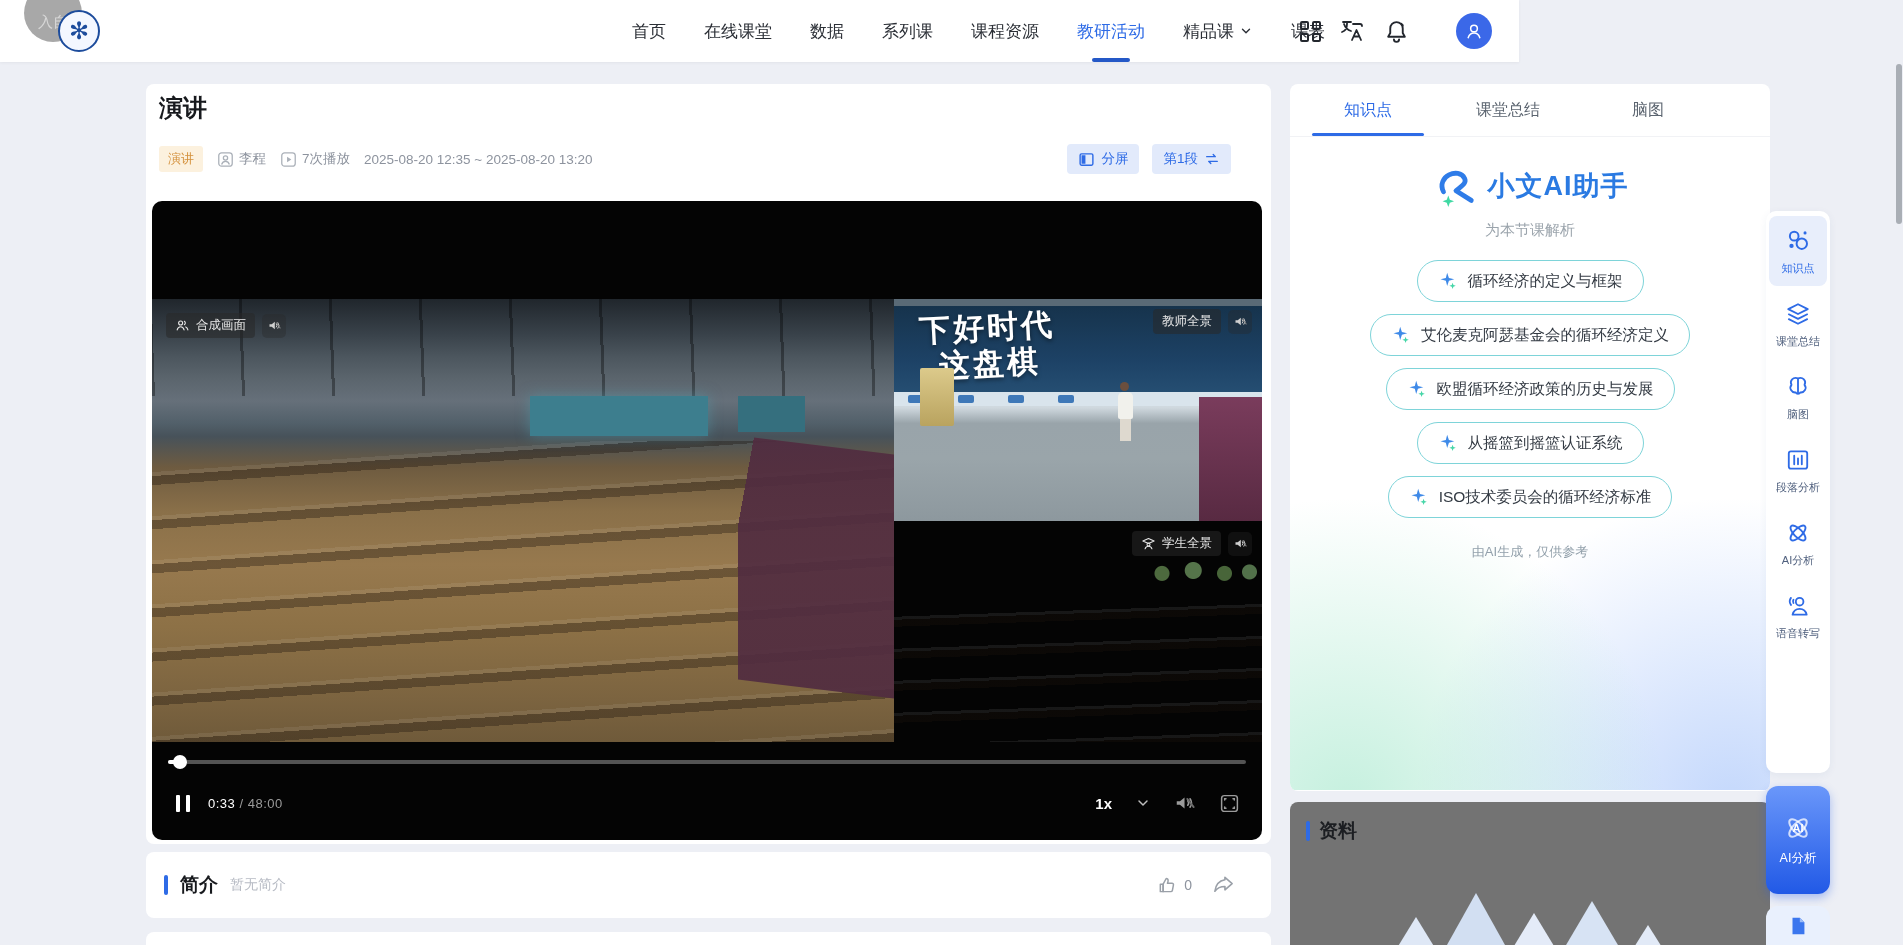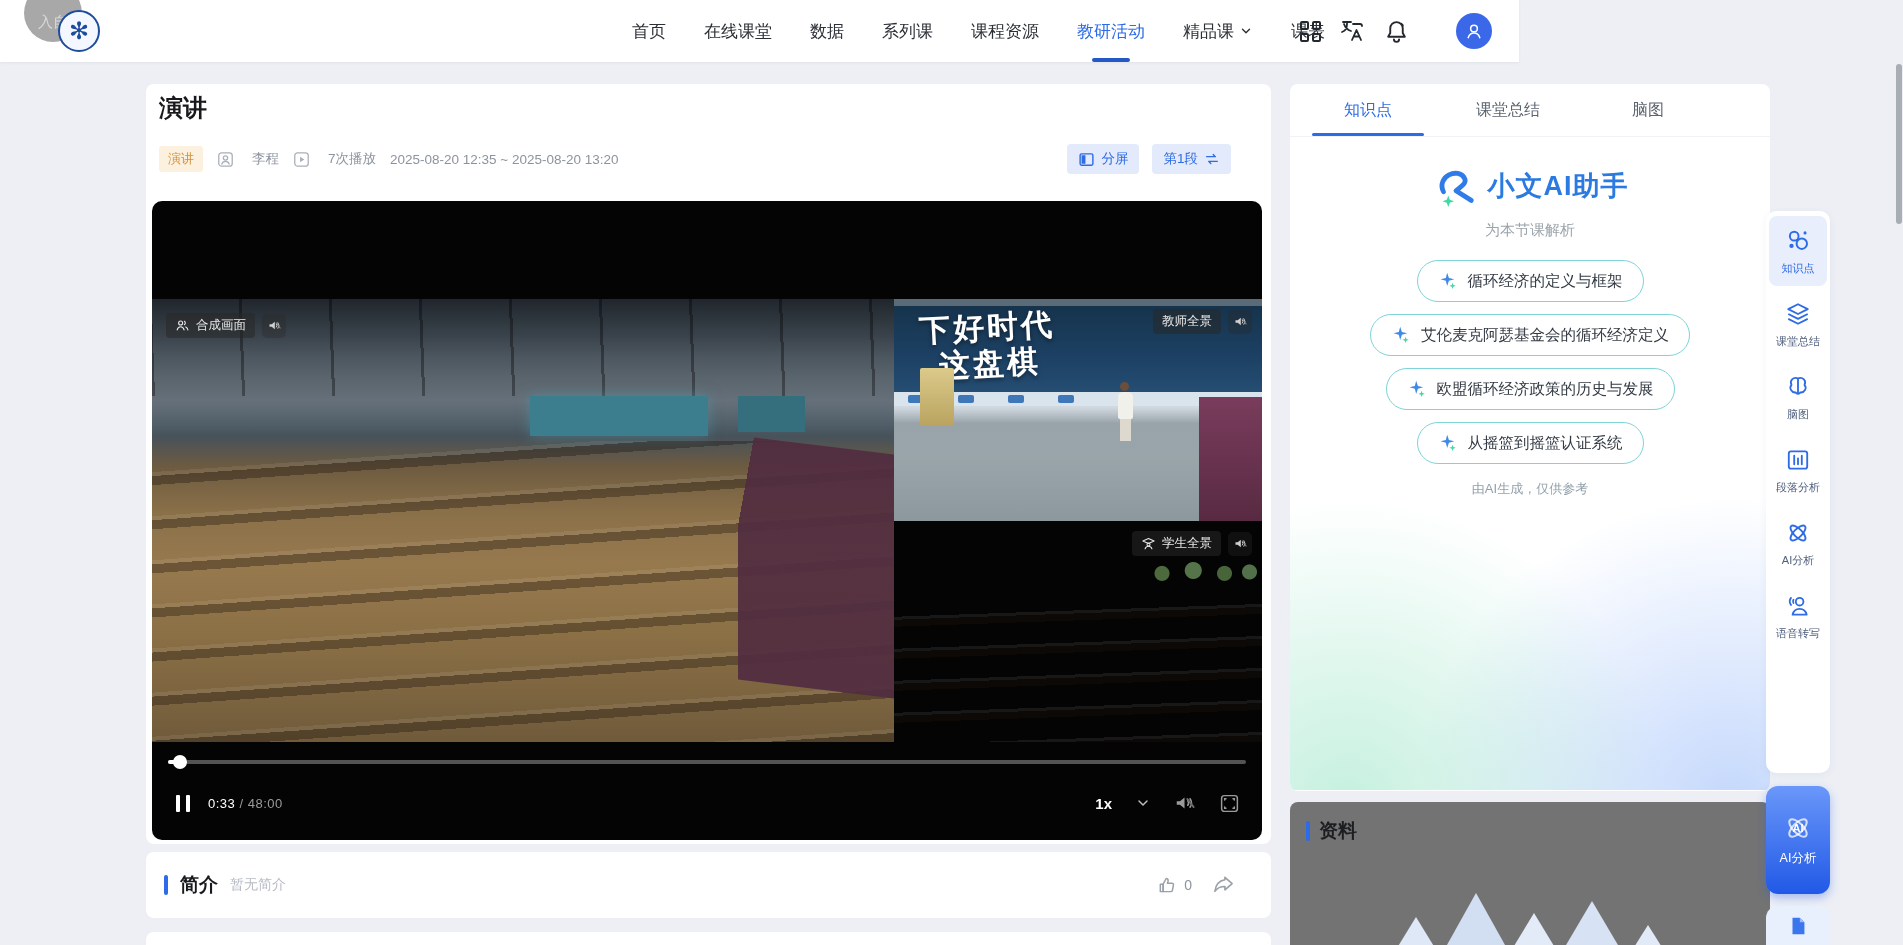--- a/index.html
+++ b/index.html
@@ -21,21 +21,21 @@
   .grid-icon { display:grid; grid-template-columns:9px 9px; grid-template-rows:9px 9px; gap:3px; }
   .grid-icon i { border:2px solid #23272e; border-radius:2px; }
   .avatar { width:36px; height:36px; border-radius:50%; background:#3b68e8; display:flex; align-items:center; justify-content:center; margin-left:30px; cursor:pointer; }
   .scrollbar-thumb { position:absolute; right:1px; top:64px; width:6px; height:160px; border-radius:3px; background:#a9aeb5; z-index:40; }
 
   
   .main-card { position:absolute; left:146px; top:84px; width:1125px; height:760px; background:#fff; border-radius:8px; }
   .lesson-title { position:absolute; left:13px; top:8px; font-size:24px; font-weight:bold; color:#17191d; }
   .meta-row { position:absolute; left:13px; top:62px; display:flex; align-items:center; gap:14px; font-size:13.5px; color:#8d939e; }
   .tag { background:#fcf1de; color:#d4913c; font-size:13px; padding:4px 9px; border-radius:3px; }
-  .meta-item { display:flex; align-items:center; gap:18px; }
+  .meta-item { display:flex; align-items:center; gap:5px; }
   .hdr-btns { position:absolute; right:40px; top:60px; display:flex; gap:13px; }
   .pill-btn { height:30px; background:#e2eafb; border-radius:4px; color:#2e6be6; font-size:13.5px; display:flex; align-items:center; gap:6px; padding:0 11px; cursor:pointer; }
 
   
   .video { position:absolute; left:6px; top:117px; width:1110px; height:639px; background:#040404; border-radius:10px; overflow:hidden; }
   .v-content { position:absolute; left:0; top:98px; width:1110px; height:443px; display:flex; }
   .scene { position:relative; overflow:hidden; }
   .scene-composite { width:820px; height:443px;
     background:
       linear-gradient(180deg,#20262c 0%,#39424a 8%,#4c565e 13%,#5b656d 18%,#66707a 23%,#52606a 28%,#47525a 31%,#6e5b40 38%,#8a7049 48%,#97794e 60%,#8d7146 74%,#7c6440 90%,#6f5a3a 100%); }
@@ -99,21 +99,21 @@
   .ai-body { position:relative; height:653px; padding-top:26px;
     background:
       radial-gradient(120% 85% at 12% 102%, rgba(140,225,190,.5), transparent 55%),
       radial-gradient(120% 85% at 92% 102%, rgba(148,184,250,.55), transparent 55%),
       #fff; }
   .ai-logo-row { display:flex; align-items:center; justify-content:center; gap:10px; }
   .ai-name { font-size:27px; font-weight:bold; color:#2a7ae2; letter-spacing:1px; }
   .ai-sub { text-align:center; color:#9ba4ac; font-size:15px; margin-top:12px; }
   .kp-list { margin-top:20px; display:flex; flex-direction:column; align-items:center; gap:12px; }
   .kp-pill { display:inline-flex; align-items:center; gap:10px; height:42px; padding:0 20px; border:1px solid #7ed4d9; border-radius:21px; background:rgba(255,255,255,.92); font-size:15.5px; color:#333a43; cursor:pointer; white-space:nowrap; }
-  .ai-disclaimer { text-align:center; margin-top:16px; color:#92a0ab; font-size:13px; }
+  .ai-disclaimer { text-align:center; margin-top:25px; color:#92a0ab; font-size:13px; }
 
   
   .materials-card { position:absolute; left:1290px; top:802px; width:480px; height:143px; background:#737373; border-radius:8px 8px 0 0; overflow:hidden; }
   .mat-head { display:flex; align-items:center; gap:9px; padding:16px 0 0 16px; }
   .mat-title { font-size:19px; font-weight:bold; color:#1c1e22; }
   .mountains { position:absolute; left:50%; transform:translateX(-50%); bottom:-34px; display:flex; align-items:flex-end; }
   .mt { width:0; height:0; border-style:solid; border-color:transparent; }
   .mt1 { border-width:0 38px 62px 38px; border-bottom-color:#dfe8f6; margin-right:-26px; }
   .mt2 { border-width:0 48px 86px 48px; border-bottom-color:#d2dff2; margin-right:-30px; }
   .mt3 { border-width:0 40px 66px 40px; border-bottom-color:#e4ebf8; margin-right:-28px; }
@@ -419,20 +419,27 @@
             </svg>
           <span>欧盟循环经济政策的历史与发展</span>
         </div>
         <div class="kp-pill">
           <svg width="20" height="20" viewBox="0 0 24 24">
               <path d="M11 2l2.1 6.4L19.5 10l-6.4 1.6L11 18l-1.6-6.4L3 10l6.4-1.6z" fill="#3f8ae8"></path>
               <path d="M17.5 14l1 2.8 2.8 1-2.8 1-1 2.8-1-2.8-2.8-1 2.8-1z" fill="#46d6a8"></path>
             </svg>
           <span>从摇篮到摇篮认证系统</span>
         </div>
+        <div class="kp-pill">
+          <svg width="20" height="20" viewBox="0 0 24 24">
+              <path d="M11 2l2.1 6.4L19.5 10l-6.4 1.6L11 18l-1.6-6.4L3 10l6.4-1.6z" fill="#3f8ae8"></path>
+              <path d="M17.5 14l1 2.8 2.8 1-2.8 1-1 2.8-1-2.8-2.8-1 2.8-1z" fill="#46d6a8"></path>
+            </svg>
+          <span>ISO技术委员会的循环经济标准</span>
+        </div>
       </div>
       <div class="ai-disclaimer">由AI生成，仅供参考</div>
     </div>
   </div>
 
   <div class="materials-card">
     <div class="mat-head">
       <span class="sec-bar"></span>
       <span class="mat-title">资料</span>
     </div>

